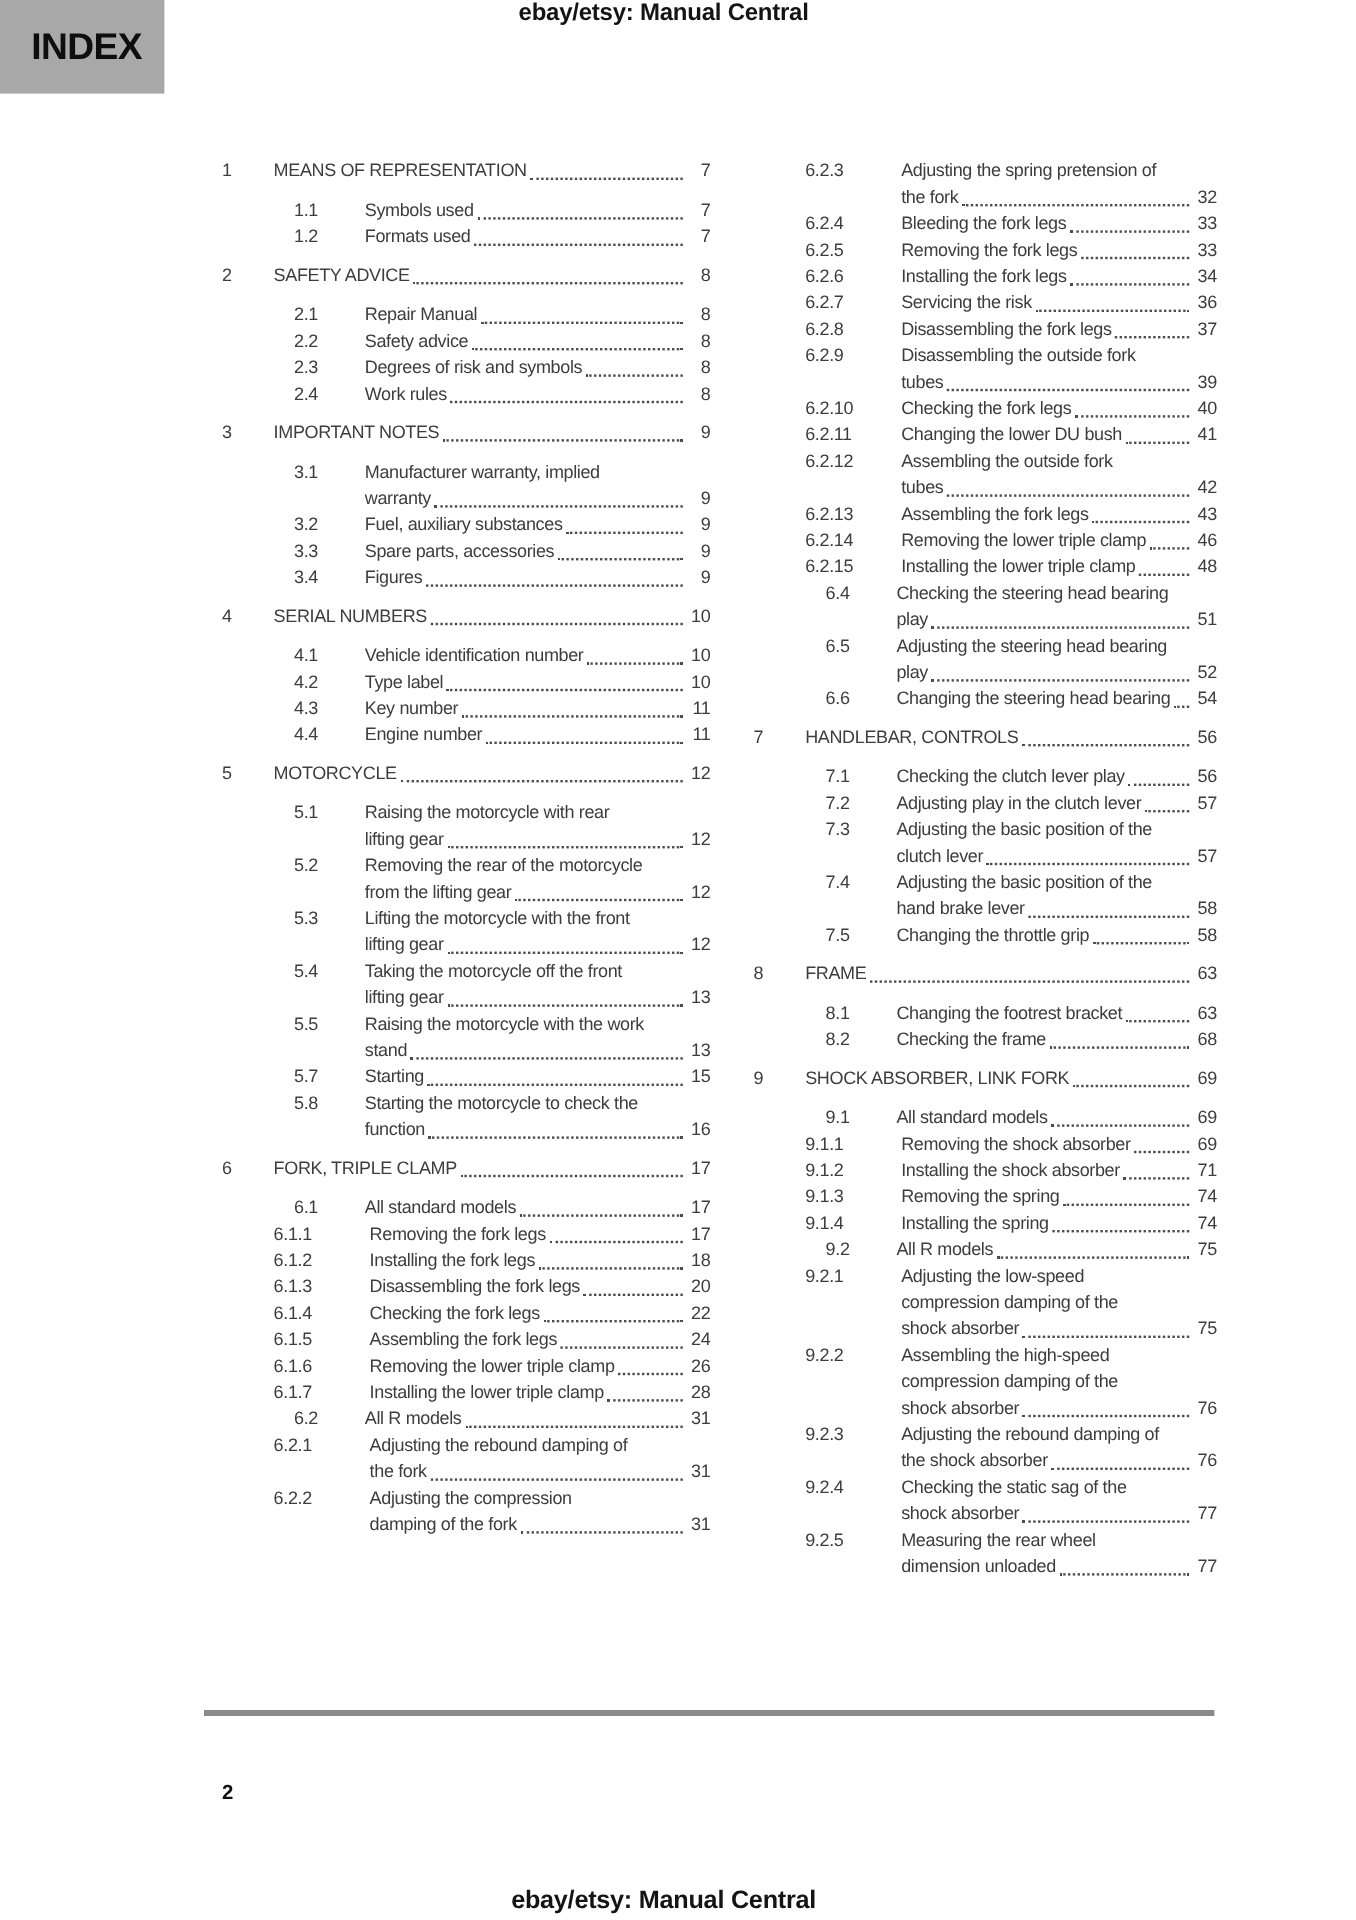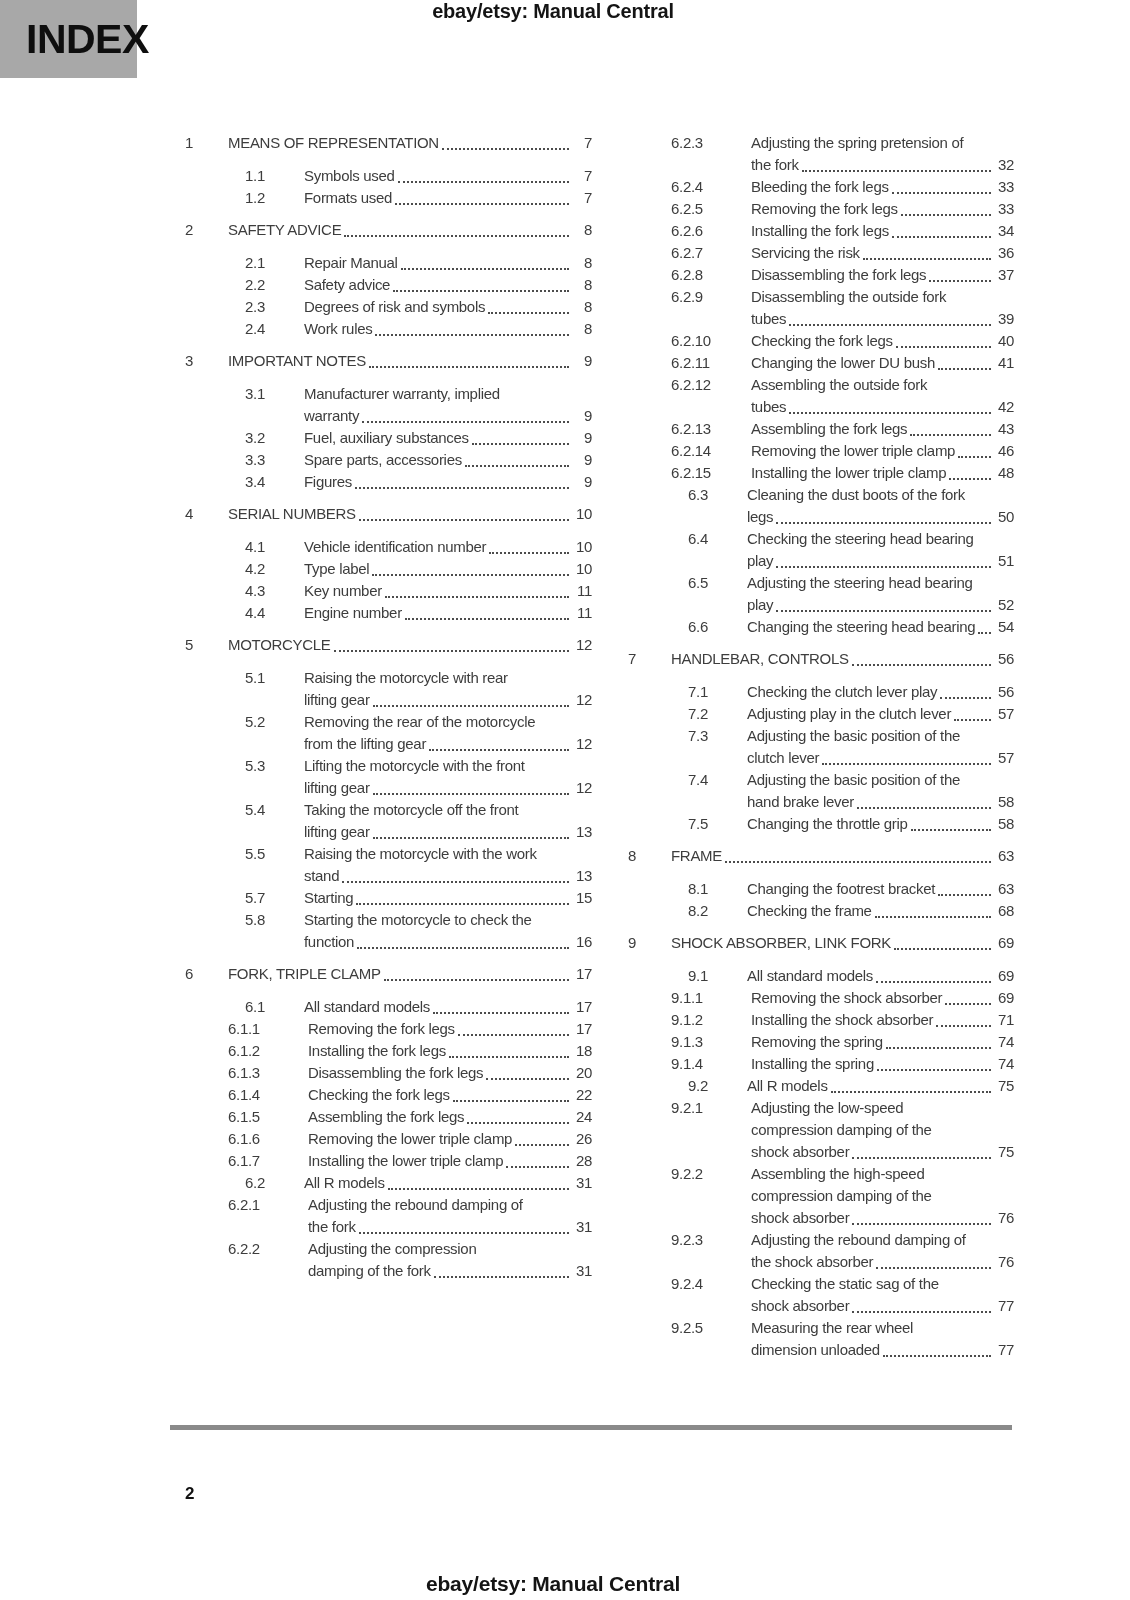--- a/index.html
+++ b/index.html
@@ -6,21 +6,21 @@
   .page {
     position:relative; width:1130px; height:1600px; background:#ffffff;
     font-family:"Liberation Sans", sans-serif; color:#3d3d3d; overflow:hidden;
   }
   .index-box {
     position:absolute; left:0; top:0; width:137px; height:78px;
     background:var(--index-bg,#a8a8a8);
     display:flex; align-items:center; box-sizing:border-box; padding-left:26px;
   }
   .index-box .label {
-    font-size:41px; font-weight:bold; color:#0e0e0e; letter-spacing:-0.5px;
+    font-size:31px; font-weight:bold; color:#0e0e0e; letter-spacing:-0.5px;
   }
   .header-title {
     position:absolute; top:0px; left:0; right:24px; text-align:center;
     font-size:20px; font-weight:bold; color:#141414; letter-spacing:-0.2px;
   }
   .toc { position:absolute; top:132px; left:185px; display:flex; }
   .col { font-size:15px; line-height:22px; letter-spacing:-0.3px; }
   .col-left  { width:407px; margin-right:36px; }
   .col-right { width:386px; }
 
@@ -587,31 +587,20 @@
           <span class="num">6.2.15</span>
           <span class="body">
             <span class="line last">
               <span class="txt">Installing the lower triple clamp</span>
               <span class="dots"></span>
               <span class="pg">48</span>
             </span>
           </span>
         </div>
         <div class="entry lvl2">
-          <span class="num">6.3</span>
-          <span class="body">
-            <span class="line"><span class="txt">Cleaning the dust boots of the fork</span></span>
-            <span class="line last">
-              <span class="txt">legs</span>
-              <span class="dots"></span>
-              <span class="pg">50</span>
-            </span>
-          </span>
-        </div>
-        <div class="entry lvl2">
           <span class="num">6.4</span>
           <span class="body">
             <span class="line"><span class="txt">Checking the steering head bearing</span></span>
             <span class="line last">
               <span class="txt">play</span>
               <span class="dots"></span>
               <span class="pg">51</span>
             </span>
           </span>
         </div>

